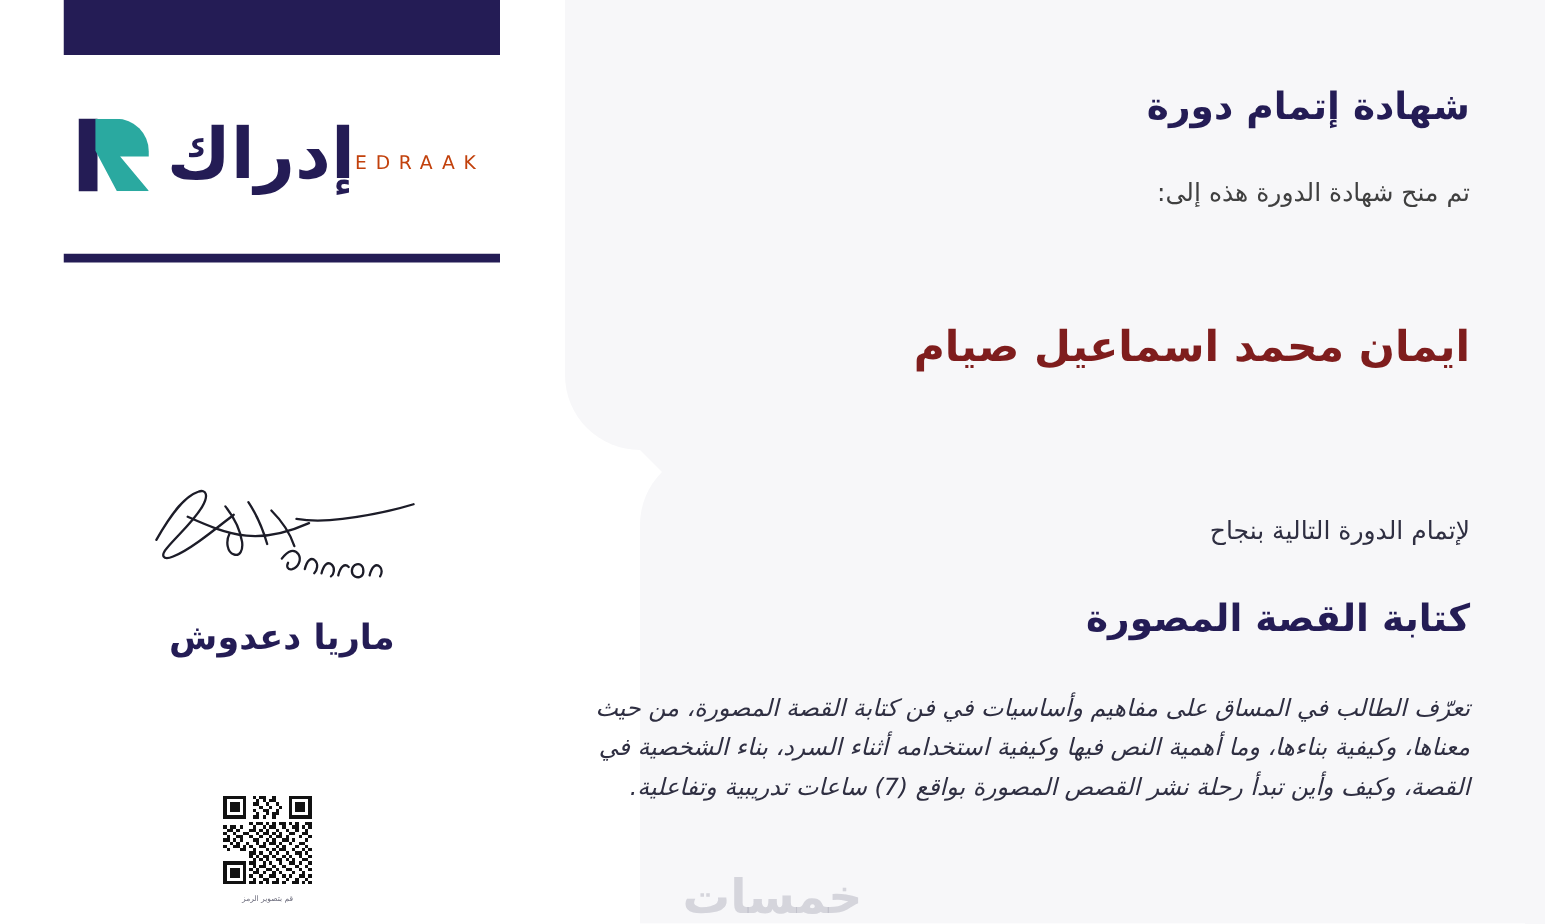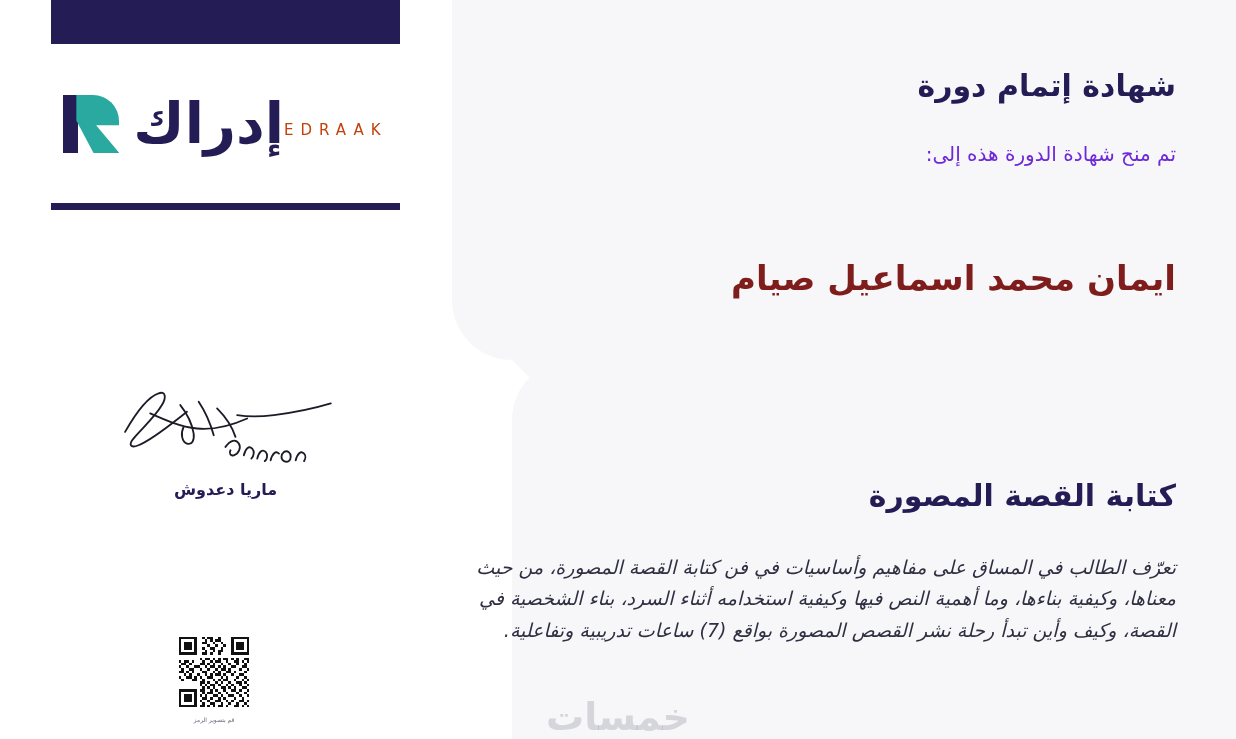--- a/index.html
+++ b/index.html
@@ -117,22 +117,22 @@
     top: 380px;
     width: 349px;
     text-align: center;
   }
   .signature-img {
     height: 92px;
     display: block;
     margin: 0 auto;
   }
   .signer-name {
-    margin-top: 8px;
-    font-size: 16px;
+    margin-top: 21px;
+    font-size: 28px;
     font-weight: bold;
     color: #241c55;
     direction: rtl;
   }
 
   .qr-wrap {
     position: absolute;
     left: 176px;
     top: 634px;
     width: 76px;
@@ -205,21 +205,21 @@
     font-size: 30px;
     font-weight: bold;
     color: #241c55;
   }
 
   .granted-line {
     position: absolute;
     right: 0;
     top: 142px;
     font-size: 20px;
-    color: #6d28d9;
+    color: #404040;
   }
 
   .recipient-name {
     position: absolute;
     right: 0;
     top: 258px;
     font-size: 34px;
     font-weight: bold;
     color: #7f1d1d;
   }
@@ -506,19 +506,20 @@
 
   <div class="right-panel">
     <div class="panel-shape-top"></div>
     <div class="panel-shape-bottom"></div>
     <div class="panel-notch"></div>
 
     <div class="right-content">
       <div class="cert-title">شهادة إتمام دورة</div>
       <div class="granted-line">تم منح شهادة الدورة هذه إلى:</div>
       <div class="recipient-name">ايمان محمد اسماعيل صيام</div>
+      <div class="completion-line">لإتمام الدورة التالية بنجاح</div>
       <div class="course-title">كتابة القصة المصورة</div>
       <div class="course-desc">تعرّف الطالب في المساق على مفاهيم وأساسيات في فن كتابة القصة المصورة، من حيث معناها، وكيفية بناءها، وما أهمية النص فيها وكيفية استخدامه أثناء السرد، بناء الشخصية في القصة، وكيف وأين تبدأ رحلة نشر القصص المصورة بواقع (7) ساعات تدريبية وتفاعلية.</div>
     </div>
   </div>
 
   <div class="watermark">خمسات</div>
 </div>
 
 </body></html>

